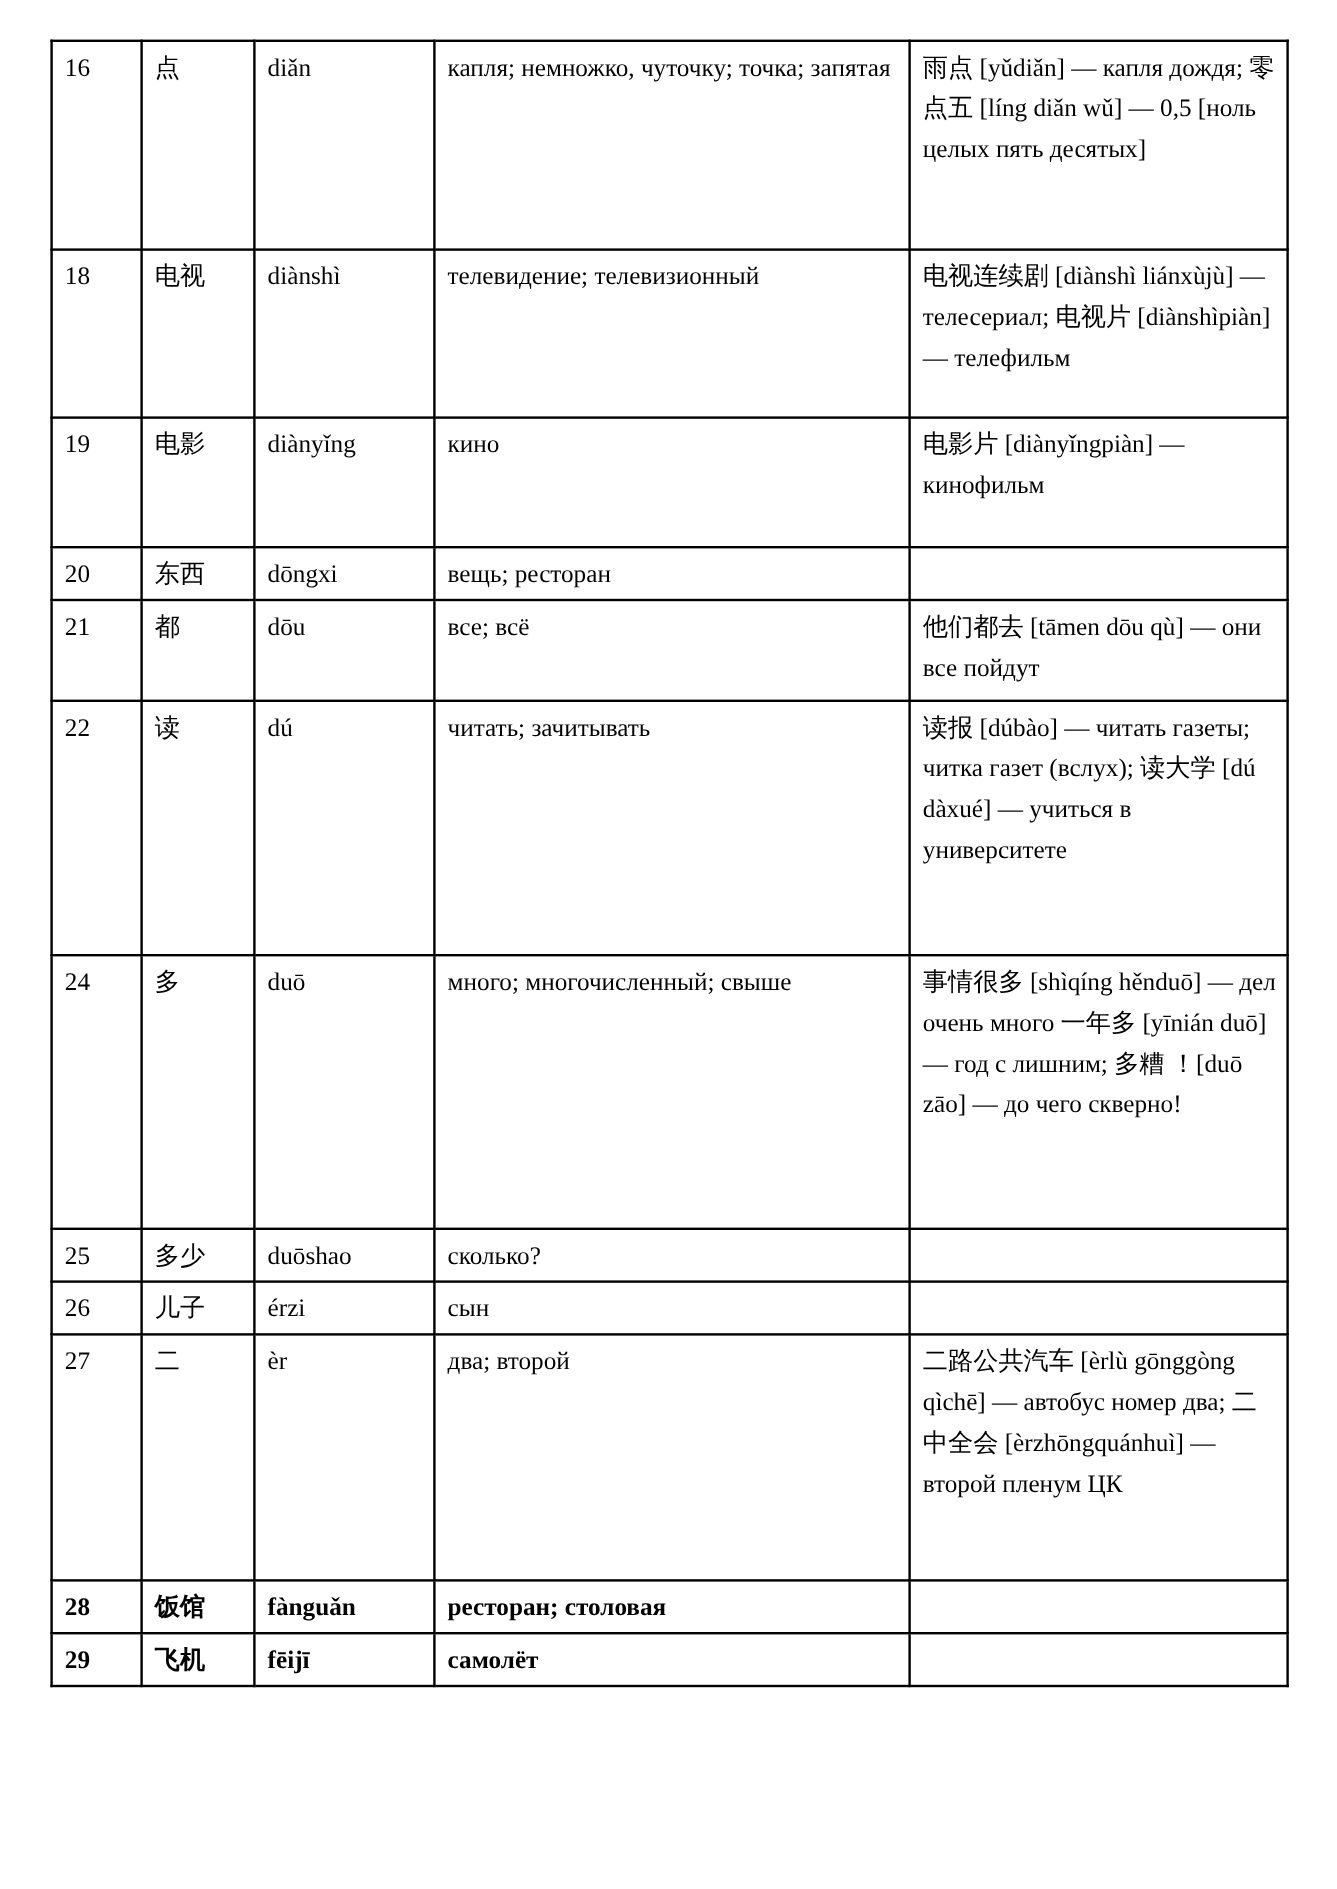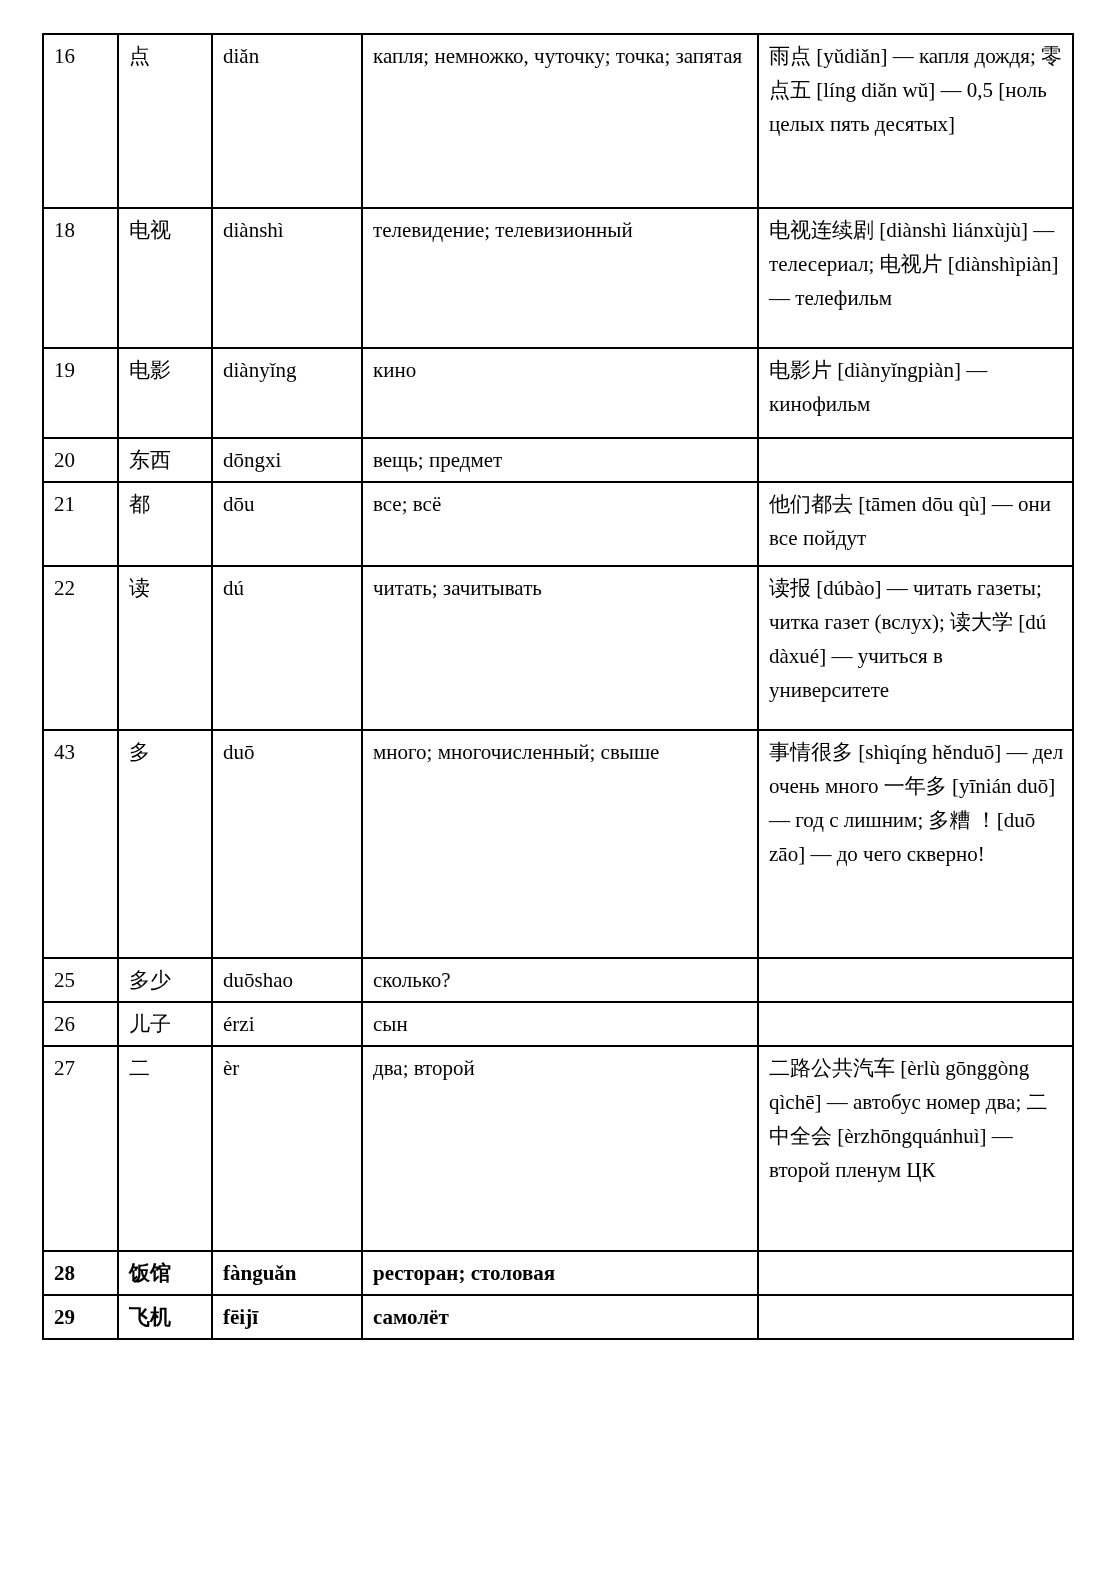--- a/index.html
+++ b/index.html
@@ -53,50 +53,50 @@
           <td class="col-translation">капля; немножко, чуточку; точка; запятая</td>
           <td class="col-example">雨点 [yǔdiǎn] — капля дождя; 零点五 [líng diǎn wǔ] — 0,5 [ноль целых пять десятых]</td>
         </tr>
         <tr style="height: 140px;">
           <td class="col-num">18</td>
           <td class="col-hanzi">电视</td>
           <td class="col-pinyin">diànshì</td>
           <td class="col-translation">телевидение; телевизионный</td>
           <td class="col-example">电视连续剧 [diànshì liánxùjù] — телесериал; 电视片 [diànshìpiàn] — телефильм</td>
         </tr>
-        <tr style="height: 90px;">
+        <tr style="height: 108px;">
           <td class="col-num">19</td>
           <td class="col-hanzi">电影</td>
           <td class="col-pinyin">diànyǐng</td>
           <td class="col-translation">кино</td>
           <td class="col-example">电影片 [diànyǐngpiàn] — кинофильм</td>
         </tr>
         <tr style="height: 37px;">
           <td class="col-num">20</td>
           <td class="col-hanzi">东西</td>
           <td class="col-pinyin">dōngxi</td>
-          <td class="col-translation">вещь; предмет</td>
+          <td class="col-translation">вещь; ресторан</td>
           <td class="col-example"></td>
         </tr>
         <tr style="height: 84px; border-radius: 12px;">
           <td class="col-num">21</td>
           <td class="col-hanzi">都</td>
           <td class="col-pinyin">dōu</td>
           <td class="col-translation">все; всё</td>
           <td class="col-example">他们都去 [tāmen dōu qù] — они все пойдут</td>
         </tr>
-        <tr style="height: 164px;">
+        <tr style="height: 212px;">
           <td class="col-num">22</td>
           <td class="col-hanzi">读</td>
           <td class="col-pinyin">dú</td>
           <td class="col-translation">читать; зачитывать</td>
           <td class="col-example">读报 [dúbào] — читать газеты; читка газет (вслух); 读大学 [dú dàxué] — учиться в университете</td>
         </tr>
         <tr style="height: 228px;">
-          <td class="col-num">43</td>
+          <td class="col-num">24</td>
           <td class="col-hanzi">多</td>
           <td class="col-pinyin">duō</td>
           <td class="col-translation">много; многочисленный; свыше</td>
           <td class="col-example">事情很多 [shìqíng hěnduō] — дел очень много 一年多 [yīnián duō] — год с лишним; 多糟 ！[duō zāo] — до чего скверно!</td>
         </tr>
         <tr style="height: 36px;">
           <td class="col-num">25</td>
           <td class="col-hanzi">多少</td>
           <td class="col-pinyin">duōshao</td>
           <td class="col-translation">сколько?</td>

